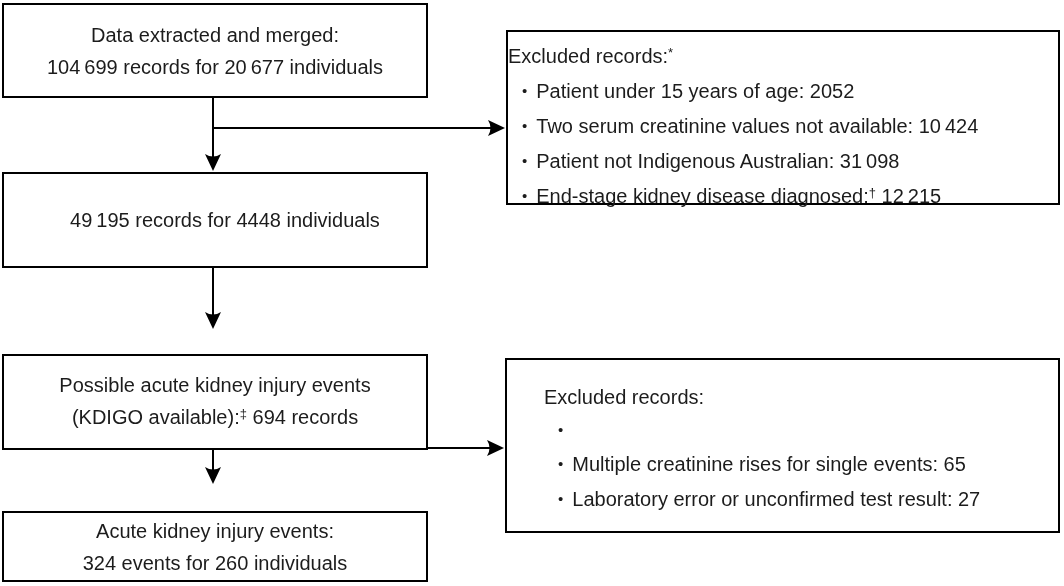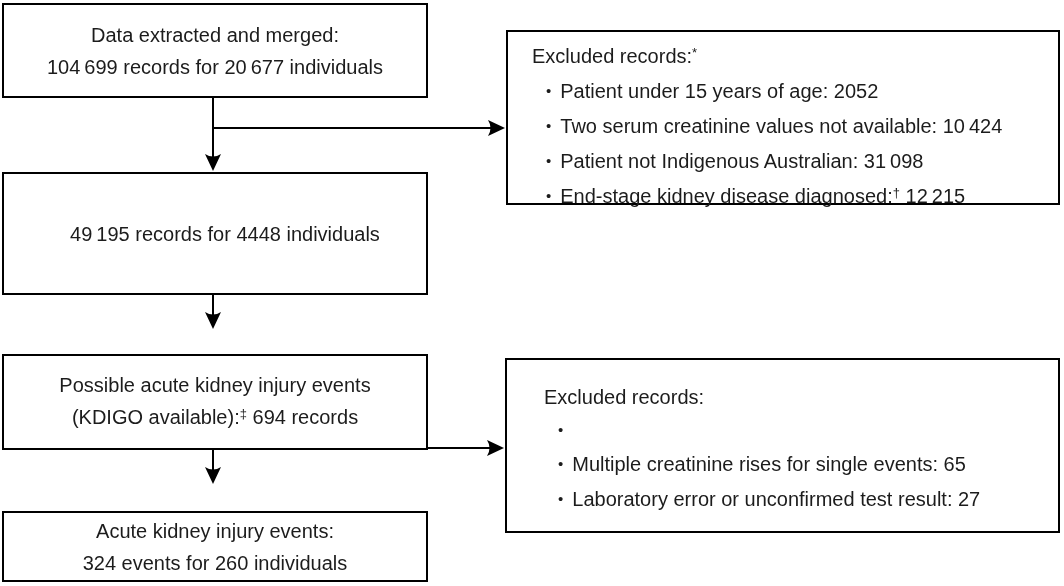--- a/index.html
+++ b/index.html
@@ -35,34 +35,34 @@
     width: 426px;
     display: flex;
     flex-direction: column;
     align-items: center;
     justify-content: center;
     text-align: center;
     font-size: 20px;
     line-height: 32px;
   }
   #step1 { top: 3px;   height: 95px; }
-  #step2 { top: 172px; height: 123px; padding-left: 20px; }
+  #step2 { top: 172px; height: 96px; padding-left: 20px; }
   #step3 { top: 330px; height: 96px; margin-top: 24px; }
   #step4 { top: 511px; height: 71px; }
 
   .excl-box {
     font-size: 20px;
     line-height: 32px;
   }
   #excl1 {
     left: 506px;
     top: 30px;
     width: 554px;
     height: 175px;
-    padding: 8px 6px 0 24px;
+    padding: 8px 6px 0 0;
   }
   #excl2 {
     left: 505px;
     top: 358px;
     width: 555px;
     height: 175px;
     padding: 21px 6px 0 37px;
   }
   .excl-list {
     list-style: none;

